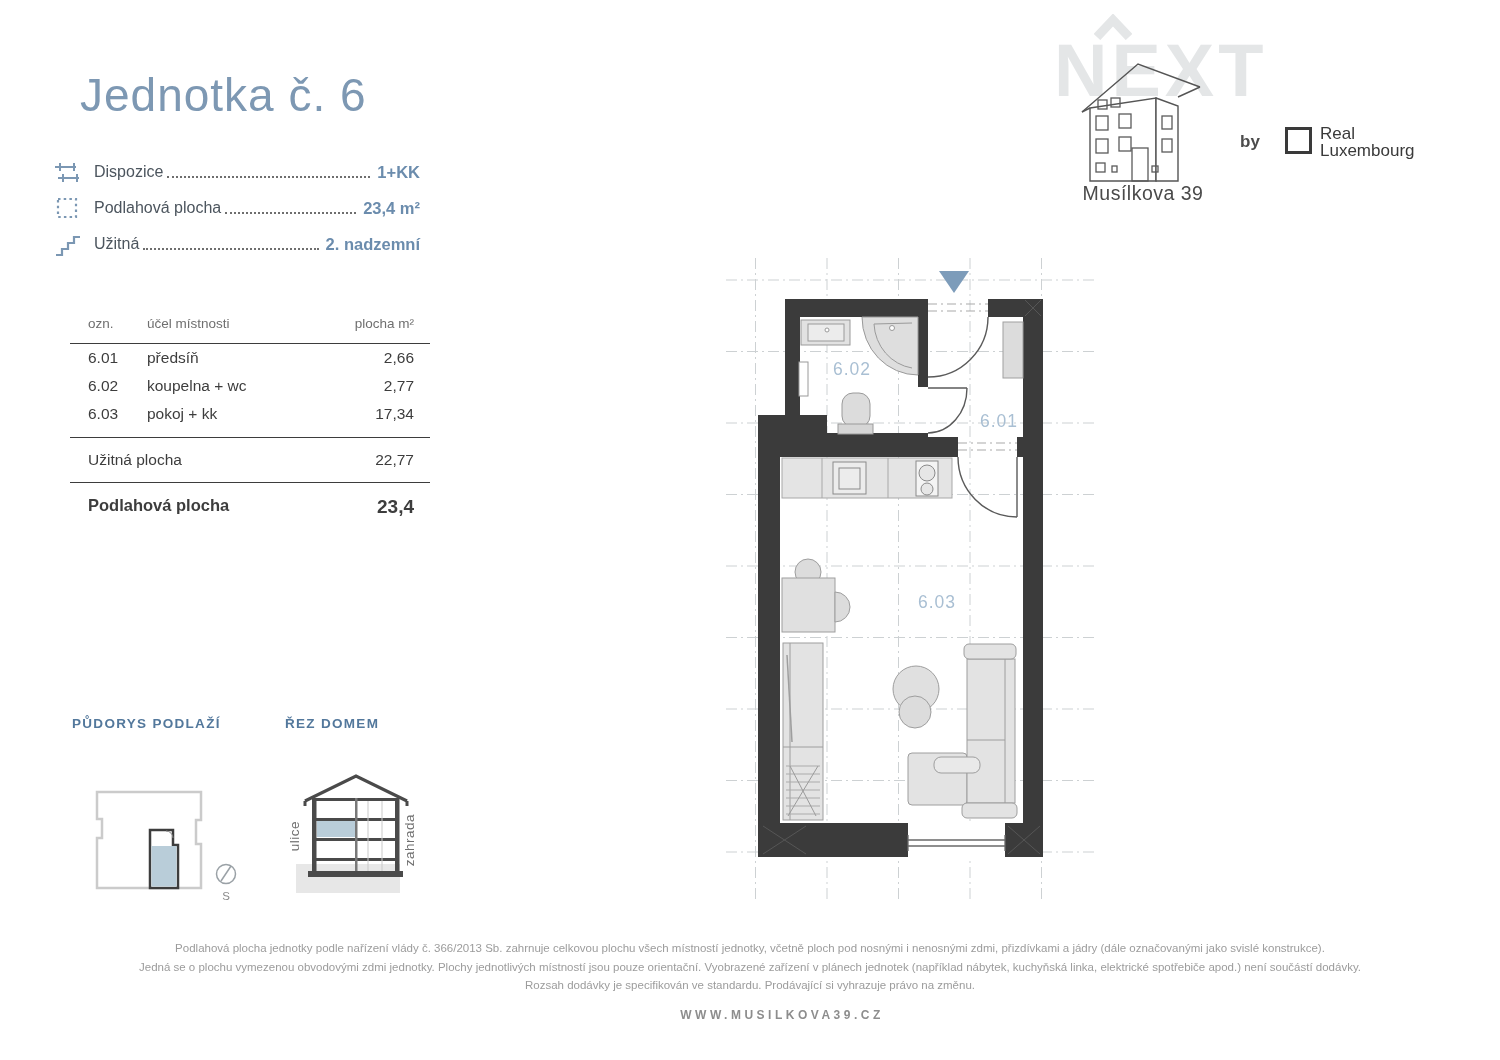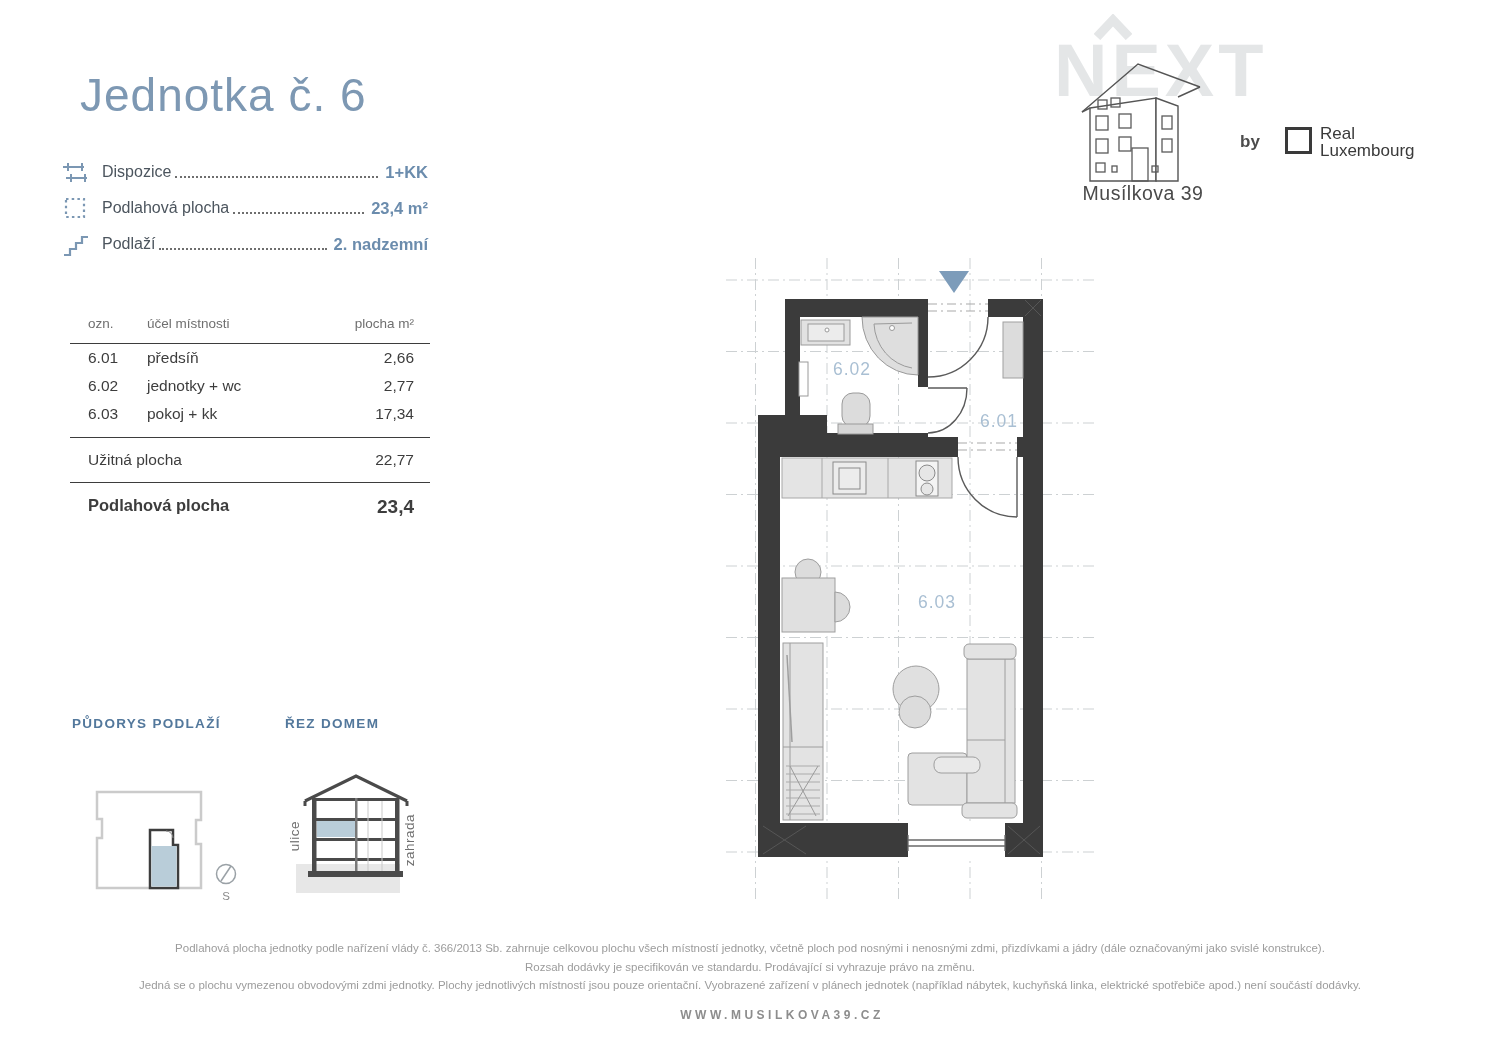--- a/index.html
+++ b/index.html
@@ -1,21 +1,21 @@
 <!DOCTYPE html>
 <html><head>
 <meta charset="utf-8">
 <style>
   html,body{margin:0;padding:0;}
   body{width:1500px;height:1060px;background:#ffffff;font-family:"Liberation Sans",sans-serif;overflow:hidden;}
   .page{position:relative;width:1500px;height:1060px;}
 
   
   .title{position:absolute;left:80px;top:68px;font-size:46px;font-weight:500;color:#7d98b3;letter-spacing:1px;}
-  .specs{position:absolute;left:62px;top:154px;width:366px;}
+  .specs{position:absolute;left:54px;top:154px;width:366px;}
   .spec-row{display:flex;align-items:center;height:36px;font-size:16px;color:#4c555e;}
   .spec-row .sicon{width:27px;height:27px;flex:0 0 27px;display:flex;align-items:center;justify-content:center;}
   .spec-row .slabel{margin-left:13px;white-space:nowrap;}
   .spec-row .leader{flex:1;border-bottom:2px dotted #6e6e6e;margin:0 7px 3px 4px;height:13px;}
   .spec-row .svalue{color:#6b8cad;font-weight:bold;font-size:16.5px;white-space:nowrap;}
 
   .rtable{position:absolute;left:70px;top:308px;width:360px;color:#3d3d3d;}
   .tgrid{display:grid;grid-template-columns:59px 1fr auto;padding:0 16px 0 18px;align-items:baseline;}
   .thead{font-size:13.5px;color:#6f6f6f;padding-top:8px;padding-bottom:12px;}
   .rule{border-top:1.5px solid #3d3d3d;}
@@ -77,41 +77,41 @@
       <span class="slabel">Podlahová plocha</span>
       <span class="leader"></span>
       <span class="svalue">23,4 m²</span>
     </div>
     <div class="spec-row">
       <span class="sicon">
         <svg width="27" height="27" viewBox="0 0 27 27" fill="none" stroke="#7b97b3" stroke-width="2.2">
           <path d="M2 24 H8 V18 H14 V12 H20 V6 H26"></path>
         </svg>
       </span>
-      <span class="slabel">Podlaží</span>
+      <span class="slabel">Užitná</span>
       <span class="leader"></span>
       <span class="svalue">2. nadzemní</span>
     </div>
   </div>
 
   <div class="rtable">
     <div class="tgrid thead">
       <span>ozn.</span>
       <span>účel místnosti</span>
       <span class="num">plocha m²</span>
     </div>
     <div class="rule"></div>
     <div class="tgrid trow">
       <span>6.01</span>
       <span>předsíň</span>
       <span class="num">2,66</span>
     </div>
     <div class="tgrid trow">
       <span>6.02</span>
-      <span>jednotky + wc</span>
+      <span>koupelna + wc</span>
       <span class="num">2,77</span>
     </div>
     <div class="tgrid trow">
       <span>6.03</span>
       <span>pokoj + kk</span>
       <span class="num">17,34</span>
     </div>
     <div class="tblock-pad"></div>
     <div class="rule"></div>
     <div class="ttotal">
@@ -316,18 +316,18 @@
   <div class="project-name">Musílkova 39</div>
   <div class="by">by</div>
   <div class="rl-square"></div>
   <div class="rl-name">
     <div>Real</div>
     <div>Luxembourg</div>
   </div>
 
   <div class="disclaimer">
     <div>Podlahová plocha jednotky podle nařízení vlády č. 366/2013 Sb. zahrnuje celkovou plochu všech místností jednotky, včetně ploch pod nosnými i nenosnými zdmi, přizdívkami a jádry (dále označovanými jako svislé konstrukce).</div>
+    <div>Jedná se o plochu vymezenou obvodovými zdmi jednotky. Plochy jednotlivých místností jsou pouze orientační. Vyobrazené zařízení v plánech jednotek (například nábytek, kuchyňská linka, elektrické spotřebiče apod.) není součástí dodávky.</div>
     <div>Rozsah dodávky je specifikován ve standardu. Prodávající si vyhrazuje právo na změnu.</div>
-    <div>Jedná se o plochu vymezenou obvodovými zdmi jednotky. Plochy jednotlivých místností jsou pouze orientační. Vyobrazené zařízení v plánech jednotek (například nábytek, kuchyňská linka, elektrické spotřebiče apod.) není součástí dodávky.</div>
   </div>
   <div class="website">WWW.MUSILKOVA39.CZ</div>
 
 </div>
 
 </body></html>

